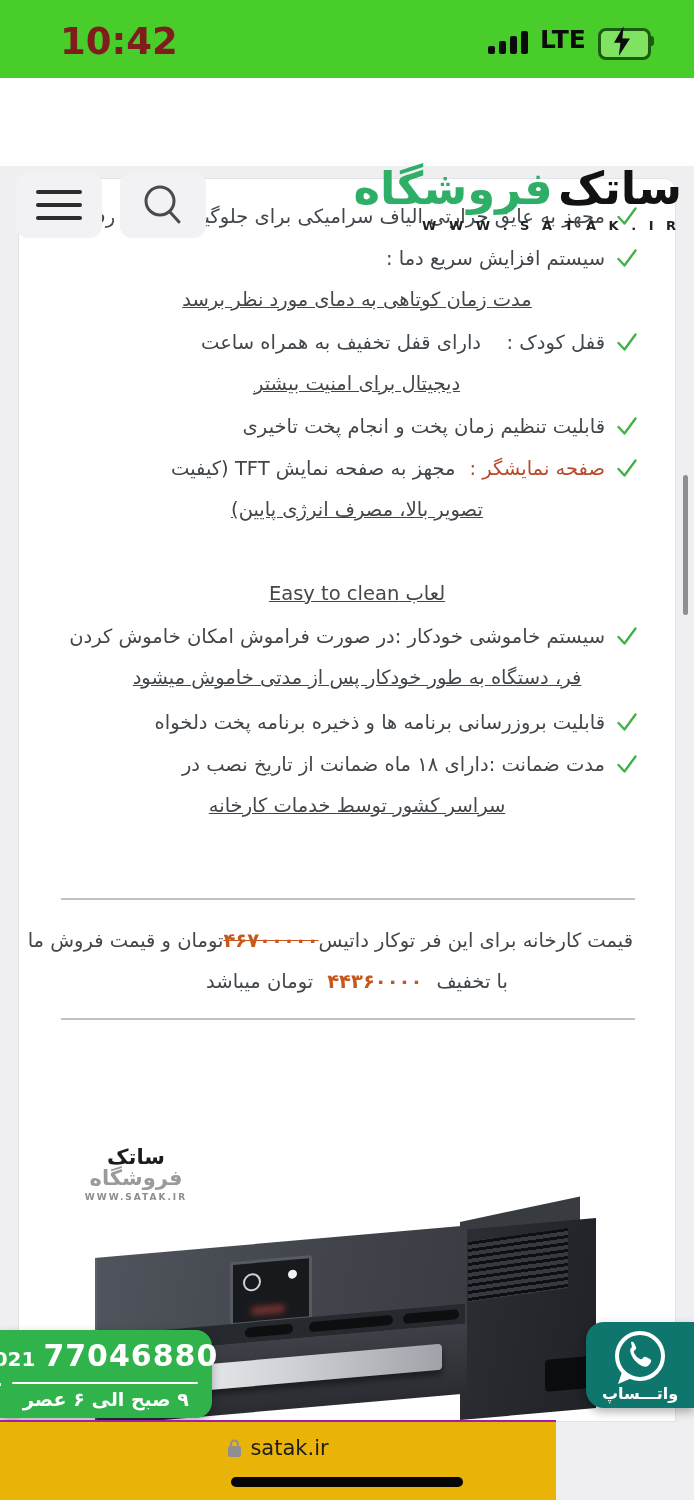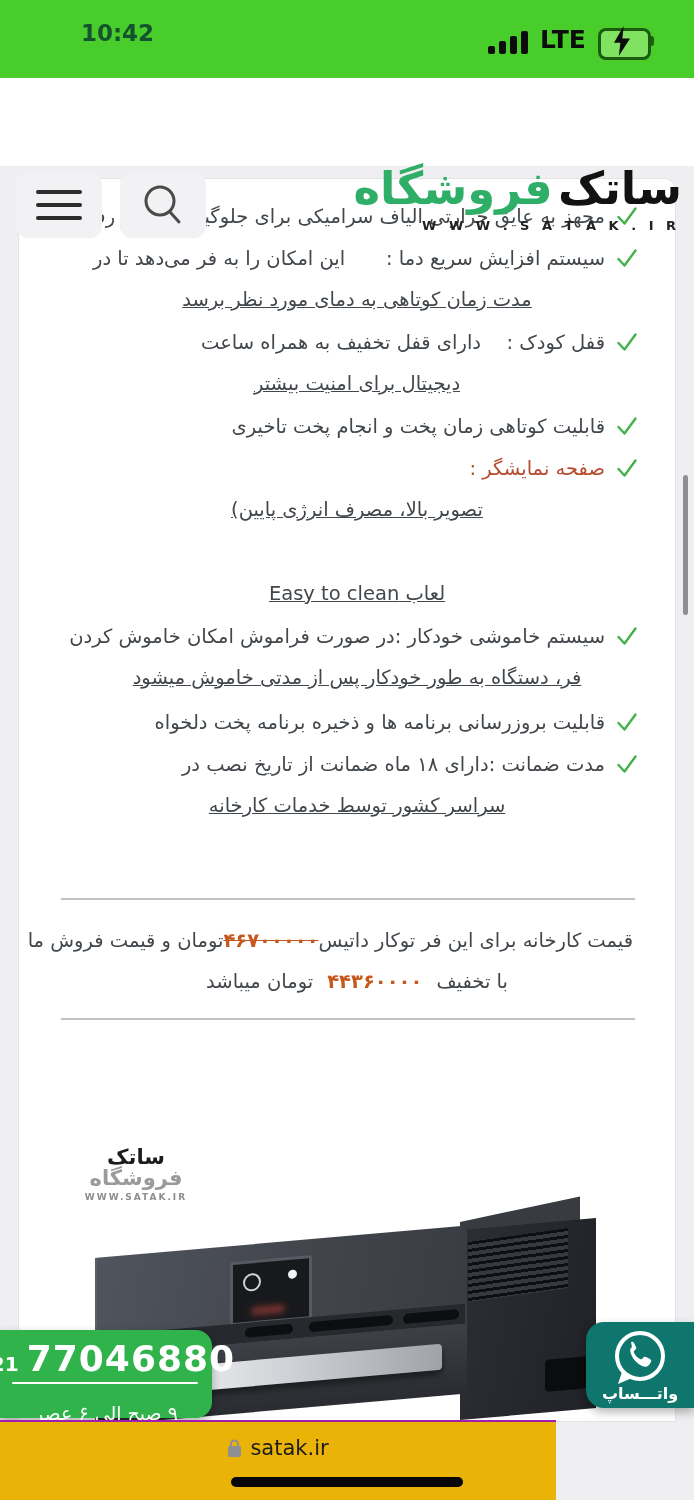--- a/index.html
+++ b/index.html
@@ -1,20 +1,20 @@
 <!DOCTYPE html>
 <html lang="fa"><head>
 <meta charset="utf-8">
 <style>
   html,body{margin:0;padding:0;width:694px;height:1500px;overflow:hidden;
     font-family:"DejaVu Sans","Liberation Sans",sans-serif;background:#efeff1;}
   .abs{position:absolute;}
   
   #status-bar{left:0;top:0;width:694px;height:78px;background:#49cd2b;z-index:10;}
-  #status-time{left:60px;top:20px;width:115px;text-align:center;font-size:23px;font-weight:bold;color:#14532d;}
+  #status-time{left:60px;top:20px;width:115px;text-align:center;font-size:37px;font-weight:bold;color:#7f1d1d;}
   #signal{left:488px;top:30px;width:44px;height:24px;}
   #signal span{position:absolute;bottom:0;width:7px;background:#0c0c0c;border-radius:2px;}
   #signal .b1{left:0;height:8px;}#signal .b2{left:11px;height:13px;}
   #signal .b3{left:22px;height:18px;}#signal .b4{left:33px;height:23px;}
   #lte{left:540px;top:25px;font-size:25px;font-weight:bold;color:#0c0c0c;}
   #battery{left:598px;top:28px;width:47px;height:26px;border:3px solid #1c5c10;border-radius:8px;background:#7fe261;}
   #battery-cap{left:650px;top:36px;width:4px;height:10px;background:#1c5c10;border-radius:0 3px 3px 0;}
   #bolt{left:612px;top:26px;width:20px;height:30px;background:#0b0b0b;
     clip-path:polygon(58% 0,10% 56%,42% 56%,34% 100%,90% 42%,52% 42%);}
   
@@ -83,23 +83,23 @@
   #oven-grille{position:absolute;left:468px;top:52px;width:100px;height:60px;
     transform:skewY(-8deg);transform-origin:left top;
     background:repeating-linear-gradient(180deg,#0e0f12 0 3px,#363a40 3px 7px);}
   #oven-cutout{position:absolute;left:545px;top:168px;width:44px;height:32px;background:#0b0c0e;
     border-radius:4px;transform:skewY(-5deg);}
   
   #phone-badge{left:0;top:1330px;width:212px;height:88px;background:#2fb34a;border-radius:0 16px 16px 0;
     z-index:5;box-shadow:0 4px 10px rgba(0,0,0,.3);color:#fff;}
   #phone-row{position:absolute;left:0;top:8px;width:100%;display:flex;align-items:baseline;justify-content:center;gap:8px;direction:ltr;}
   #phone-prefix{font-size:20px;font-weight:bold;}
-  #phone-number{font-size:36px;font-weight:bold;letter-spacing:1px;}
+  #phone-number{font-size:30px;font-weight:bold;letter-spacing:1px;}
   #phone-divider{position:absolute;left:12px;top:52px;width:186px;height:2px;background:#ffffff;border-radius:1px;}
-  #phone-hours{position:absolute;left:0;top:58px;width:100%;text-align:center;font-size:19px;font-weight:normal;direction:rtl;margin-top:14px;}
+  #phone-hours{position:absolute;left:0;top:58px;width:100%;text-align:center;font-size:19px;font-weight:bold;direction:rtl;}
   #wa-badge{left:586px;top:1322px;width:108px;height:86px;background:#0f766e;border-radius:18px 0 0 18px;
     z-index:5;box-shadow:0 4px 10px rgba(0,0,0,.3);color:#fff;text-align:center;}
   #wa-label{position:absolute;left:0;top:62px;width:100%;font-size:16px;font-weight:bold;direction:rtl;}
   
   #bottom-bar{left:0;top:1420px;width:556px;height:80px;background:#eab308;border-top:2px solid #a21caf;z-index:6;}
   #url-row{position:absolute;left:0;top:14px;width:100%;display:flex;justify-content:center;align-items:center;gap:8px;}
   #url-text{font-size:21px;color:#1d1d1f;}
   #home-indicator{position:absolute;left:231px;top:55px;width:232px;height:10px;background:#060606;border-radius:5px;}
 </style>
 </head>
@@ -147,49 +147,49 @@
     <span>مجهز به عایق حرارتی الیاف سرامیکی برای جلوگیری از هدر رفت انرژی</span>
   </div>
 
   <div class="fline split" style="top:64px;padding-left:18px">
     <span class="rgroup">
       <svg class="chk" width="24" height="24" viewBox="0 0 24 24">
           <path d="M3.5 13 L9.5 19.5 L20.5 4.5" fill="none" stroke="#43b14b" stroke-width="2.4" stroke-linecap="round" stroke-linejoin="round"></path>
         </svg>
       <span>سیستم افزایش سریع دما :</span>
     </span>
-    <span>این امکان را به فر می‌دهد تا در</span>
   </div>
   <div class="cline" style="top:106px">مدت زمان کوتاهی به دمای مورد نظر برسد</div>
 
   <div class="fline split" style="top:148px;padding-left:126px">
     <span class="rgroup">
       <svg class="chk" width="24" height="24" viewBox="0 0 24 24">
           <path d="M3.5 13 L9.5 19.5 L20.5 4.5" fill="none" stroke="#43b14b" stroke-width="2.4" stroke-linecap="round" stroke-linejoin="round"></path>
         </svg>
       <span>قفل کودک :</span>
     </span>
     <span>دارای قفل تخفیف به همراه ساعت</span>
   </div>
   <div class="cline" style="top:190px">دیجیتال برای امنیت بیشتر</div>
 
   <div class="fline" style="top:232px">
     <svg class="chk" width="24" height="24" viewBox="0 0 24 24">
         <path d="M3.5 13 L9.5 19.5 L20.5 4.5" fill="none" stroke="#43b14b" stroke-width="2.4" stroke-linecap="round" stroke-linejoin="round"></path>
       </svg>
-    <span>قابلیت کوتاهی زمان پخت و انجام پخت تاخیری</span>
+    <span>قابلیت تنظیم زمان پخت و انجام پخت تاخیری</span>
   </div>
 
   <div class="fline split" style="top:274px;padding-left:96px">
     <span class="rgroup">
       <svg class="chk" width="24" height="24" viewBox="0 0 24 24">
           <path d="M3.5 13 L9.5 19.5 L20.5 4.5" fill="none" stroke="#43b14b" stroke-width="2.4" stroke-linecap="round" stroke-linejoin="round"></path>
         </svg>
       <span class="orange-label">صفحه نمایشگر :</span>
     </span>
+    <span>مجهز به صفحه نمایش TFT (کیفیت</span>
   </div>
   <div class="cline" style="top:316px">تصویر بالا، مصرف انرژی پایین)</div>
 
   <div class="cline" style="top:400px">لعاب Easy to clean</div>
 
   <div class="fline split" style="top:442px;padding-left:150px">
     <span class="rgroup">
       <svg class="chk" width="24" height="24" viewBox="0 0 24 24">
           <path d="M3.5 13 L9.5 19.5 L20.5 4.5" fill="none" stroke="#43b14b" stroke-width="2.4" stroke-linecap="round" stroke-linejoin="round"></path>
         </svg>

